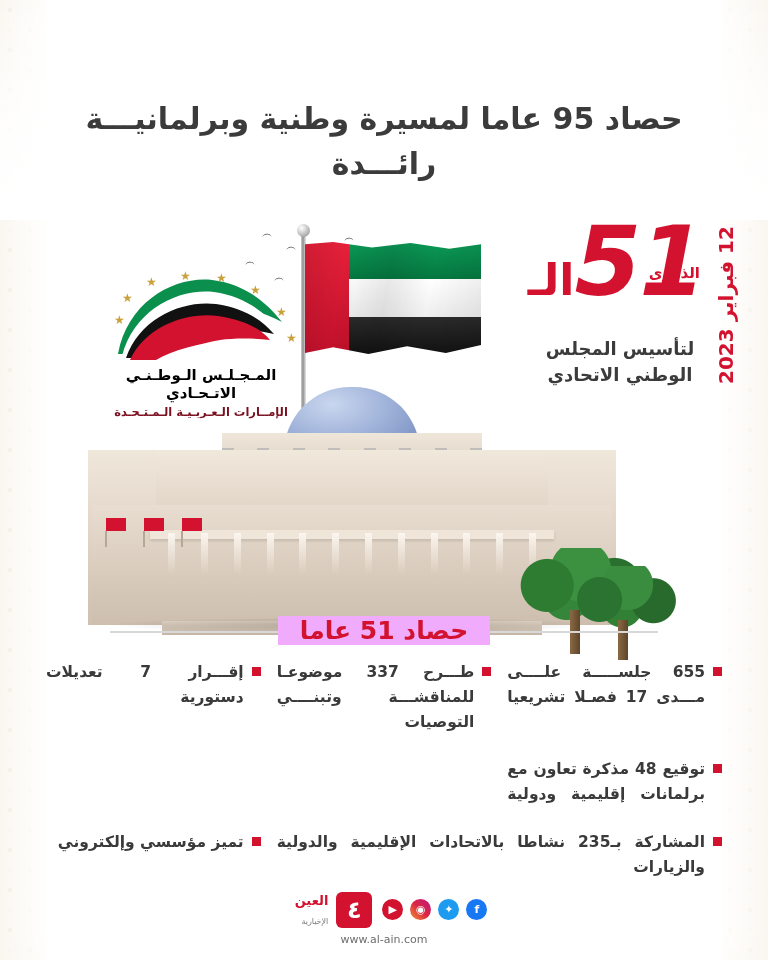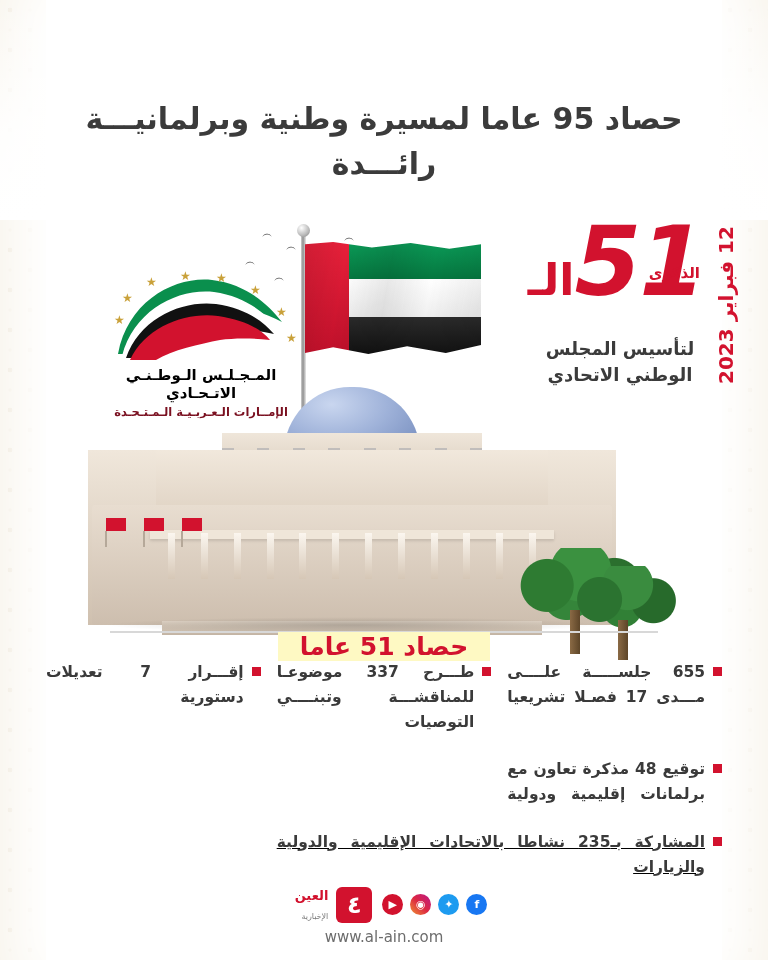--- a/index.html
+++ b/index.html
@@ -361,26 +361,25 @@
     position: absolute;
     top: 15px;
     left: 110px;
     right: 110px;
     height: 2px;
     background: #d8d8d8;
   }
   .banner-text {
     position: relative;
     display: inline-block;
-    background: #fef9c3;
+    background: #f0abfc;
     padding: 0 22px;
     color: #d2122e;
     font-size: 25px;
     font-weight: bold;
-    margin-top: 16px;
   }
 
   
   .stats {
     position: absolute;
     top: 660px;
     left: 46px;
     right: 46px;
     display: grid;
     grid-template-columns: repeat(3, 1fr);
@@ -451,21 +450,21 @@
     display: flex; align-items: center; justify-content: center;
     font-size: 24px; font-weight: bold;
     line-height: 1;
   }
   .brand-names { text-align: right; line-height: 1.15; }
   .brand-ar { color: #d2122e; font-size: 13px; font-weight: bold; }
   .brand-sub { color: #7a7a7a; font-size: 8px; }
   .site-url {
     margin-top: 5px;
     color: #6d6d6d;
-    font-size: 15px;
+    font-size: 11px;
     direction: ltr;
   }
   .footer-inner {
     display: flex;
     align-items: center;
     justify-content: center;
     gap: 10px;
   }
 </style>
 </head>
@@ -600,23 +599,27 @@
 
     <div class="stat">
       <span class="stat-bullet"></span>
       <span class="stat-text">إقـــرار 7 تعديلات دستورية</span>
     </div>
     <div class="stat">
       <span class="stat-bullet"></span>
       <span class="stat-text">توقيع 48 مذكرة تعاون مع برلمانات إقليمية ودولية</span>
     </div>
 
-    <div class="stat" style="grid-column: 1 / span 2; text-decoration: underline;">
+    <div class="stat" style="grid-column: 1 / span 2;">
       <span class="stat-bullet"></span>
       <span class="stat-text">المشاركة بـ235 نشاطا بالاتحادات الإقليمية والدولية والزيارات</span>
+    </div>
+    <div class="stat">
+      <span class="stat-bullet"></span>
+      <span class="stat-text">تميز مؤسسي وإلكتروني</span>
     </div>
   </div>
 
   <div class="footer">
     <div class="footer-inner">
       <div class="social-row">
         <span class="soc soc-youtube">▶</span>
         <span class="soc soc-instagram">◉</span>
         <span class="soc soc-twitter">✦</span>
         <span class="soc soc-facebook">f</span>

